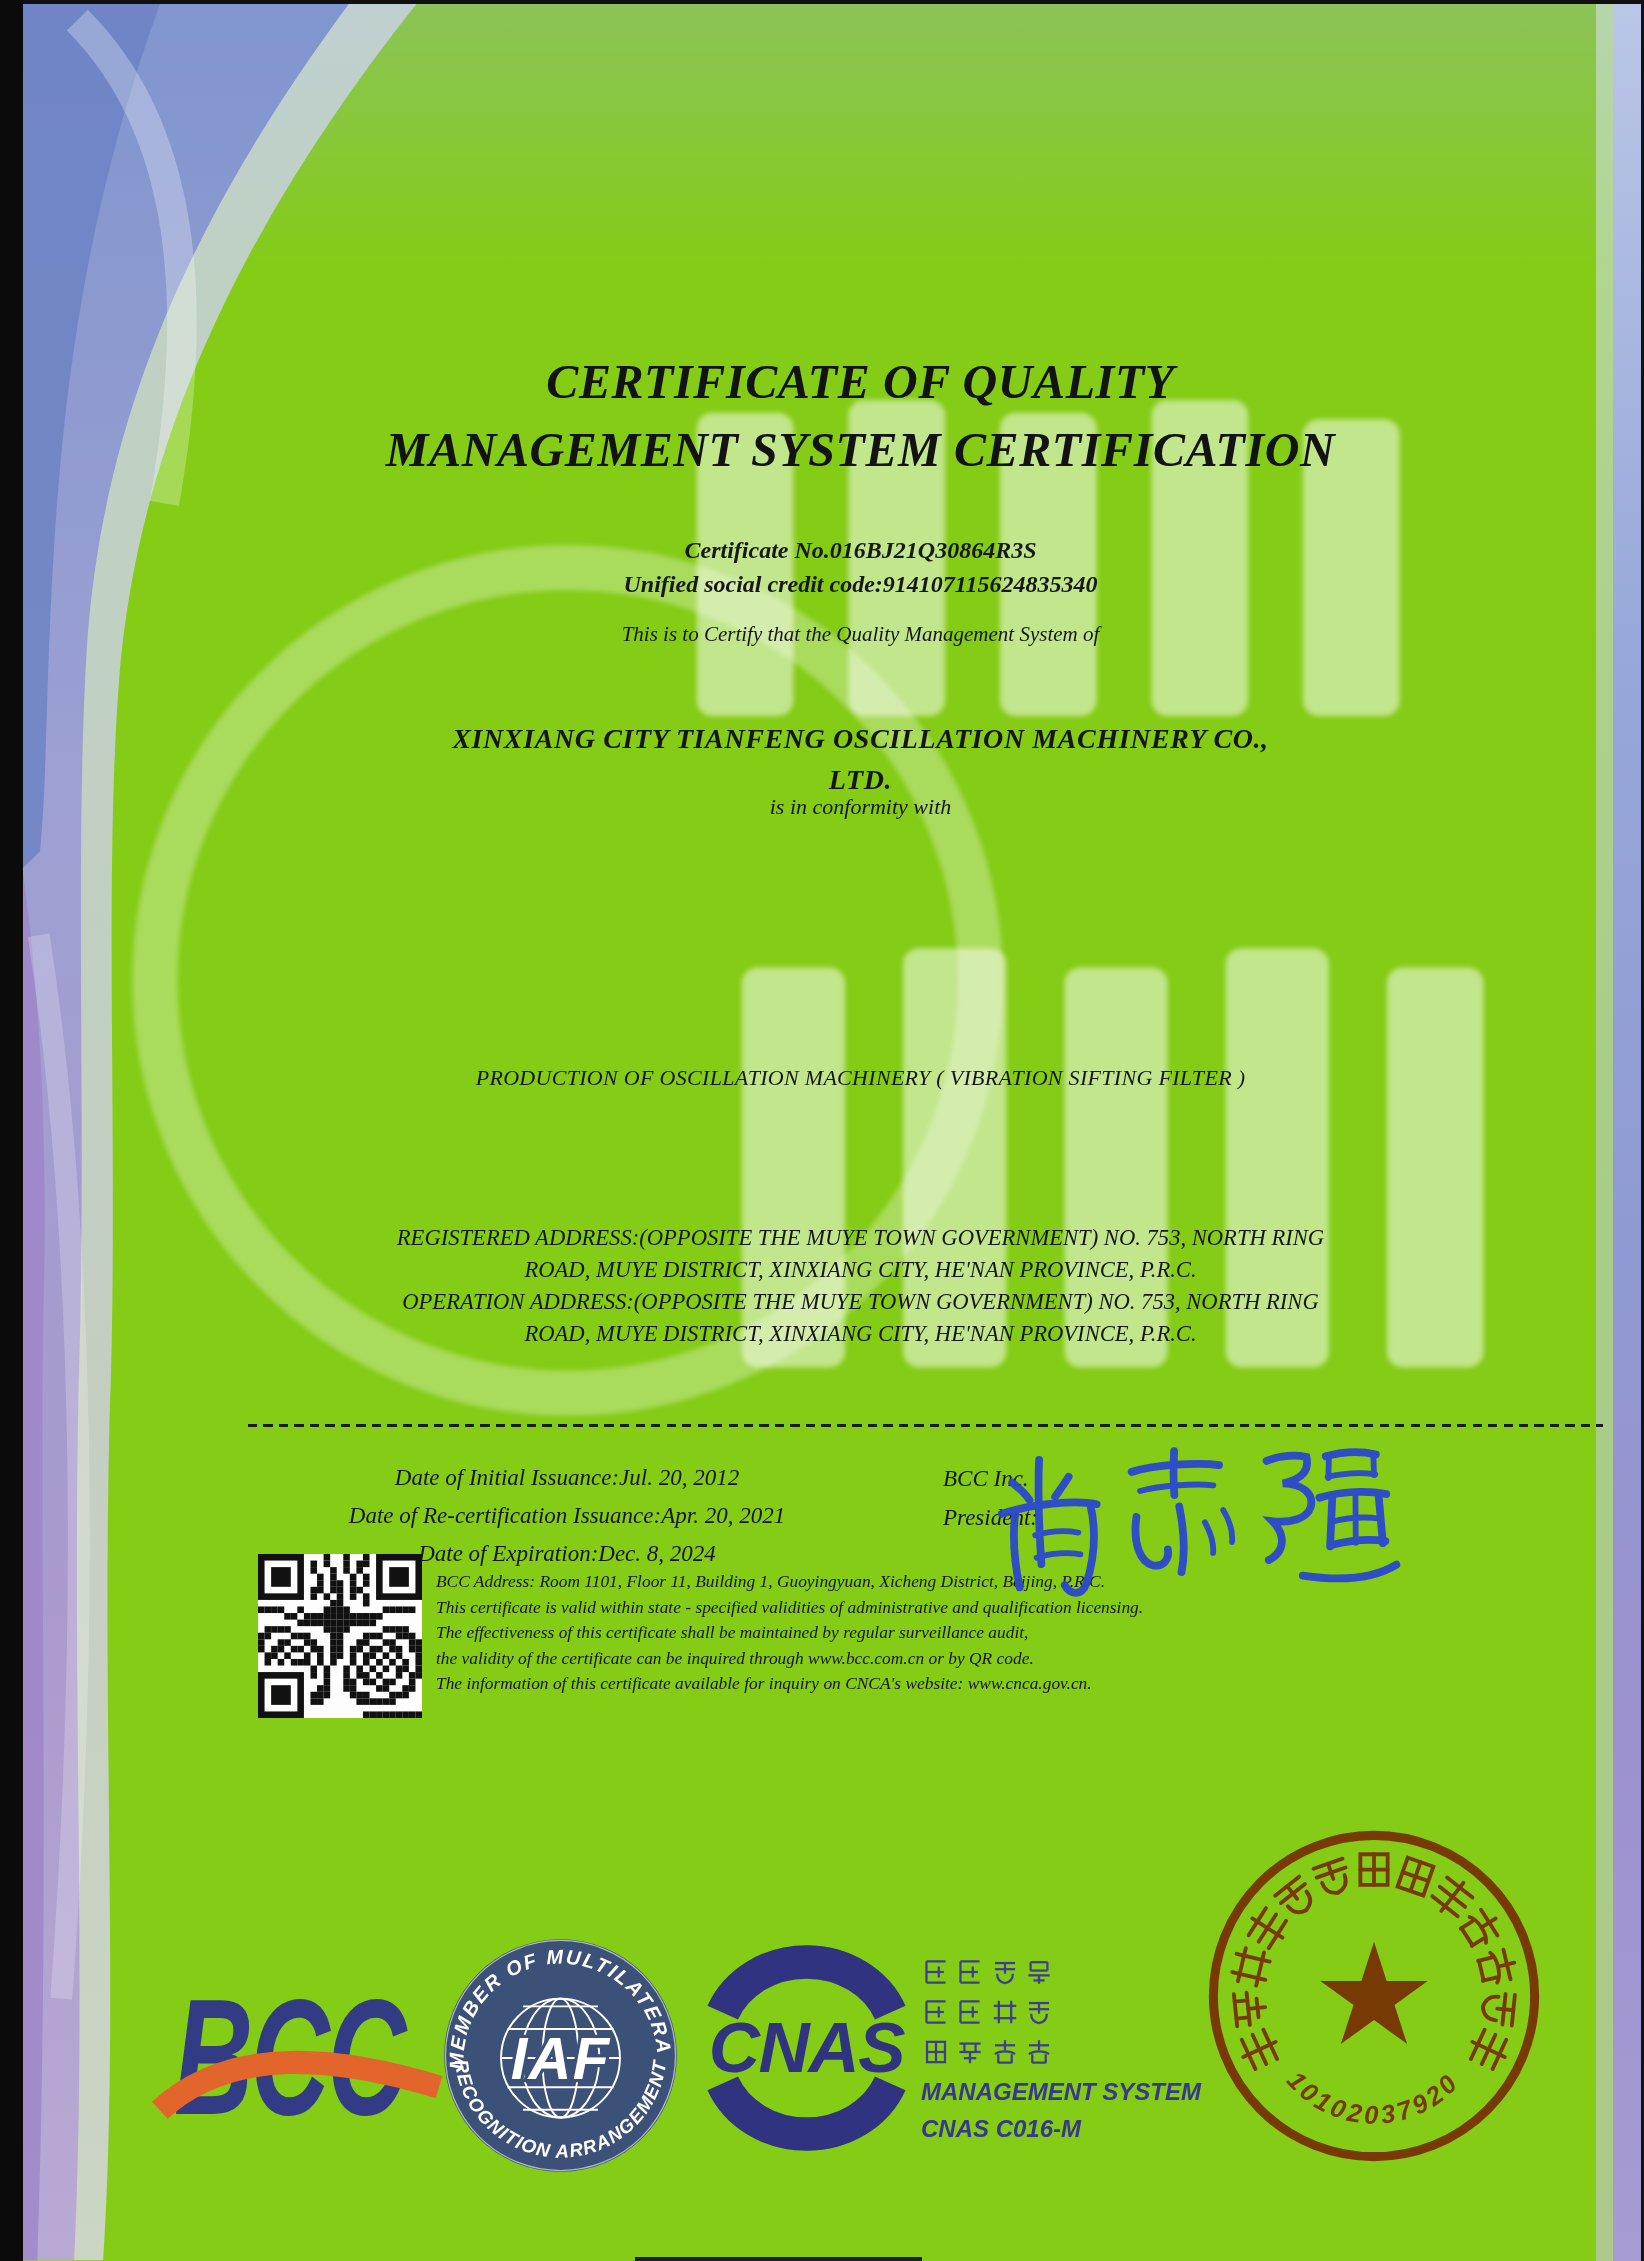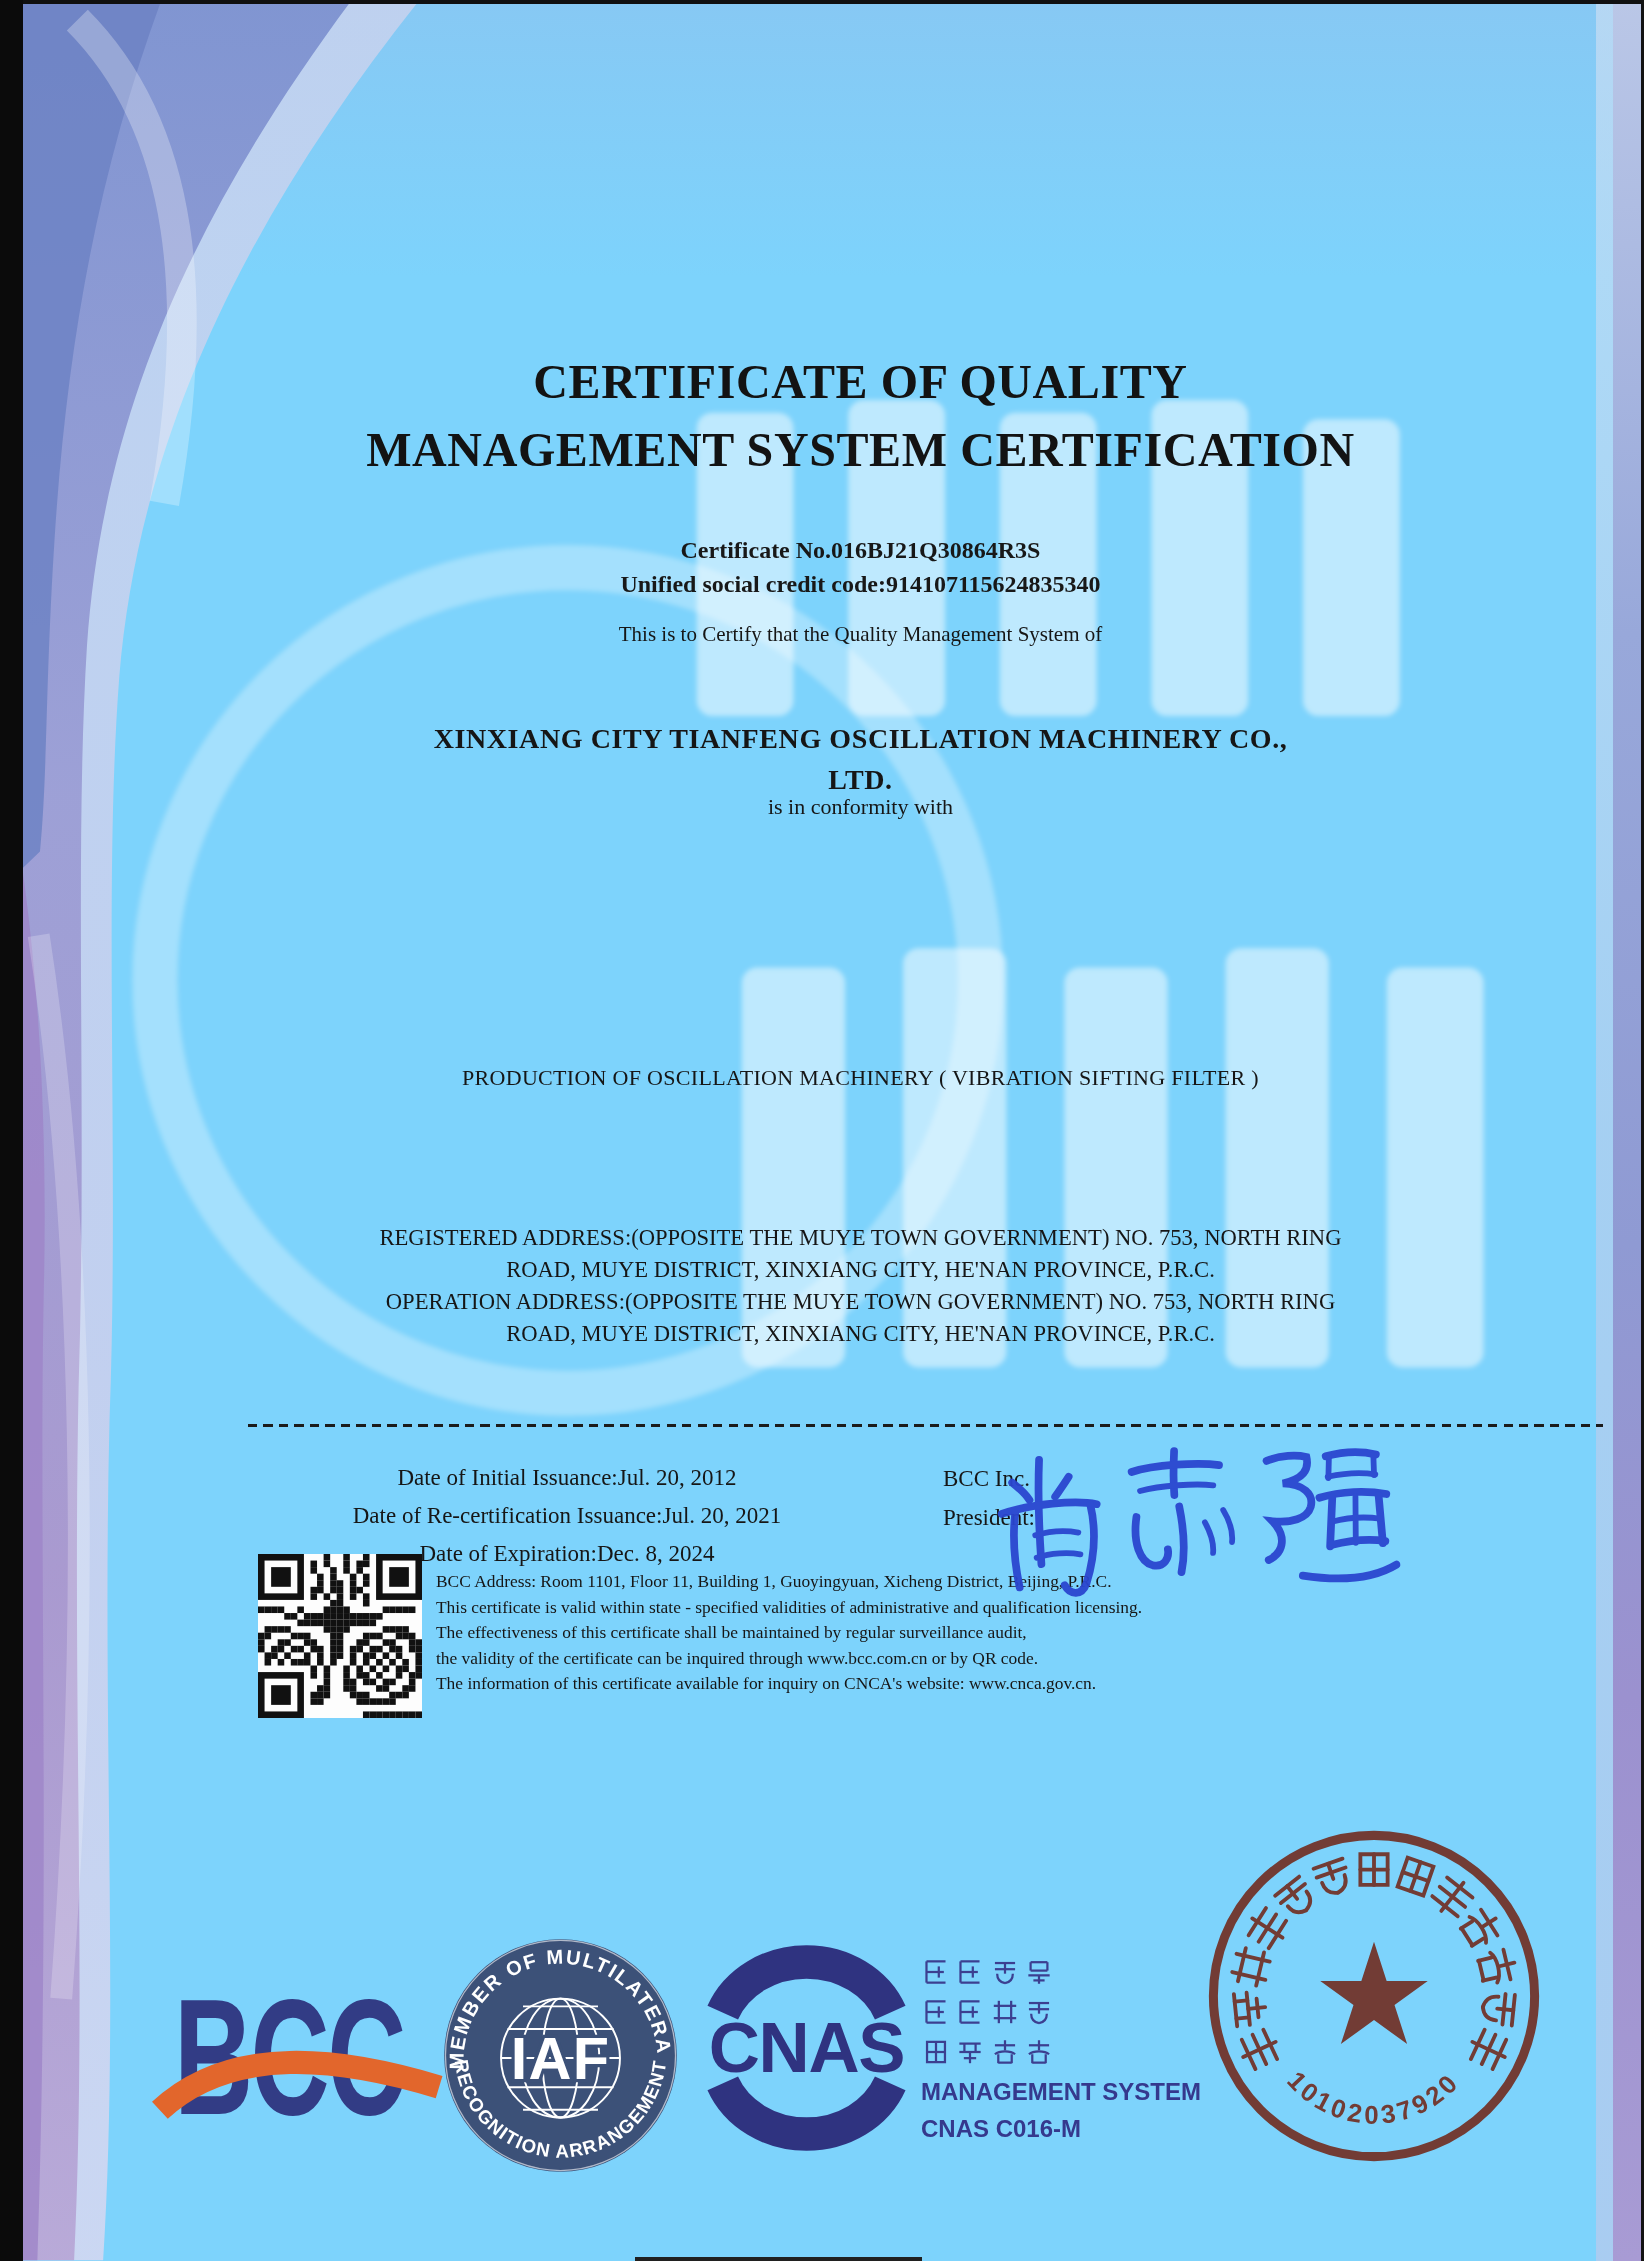--- a/index.html
+++ b/index.html
@@ -1,17 +1,17 @@
 <!DOCTYPE html>
 <html style="font-size:10.3px"><head>
 <meta charset="utf-8">
 <style>
   html,body{margin:0;padding:0;background:#555;}
-  .page{position:relative;width:1645px;height:2261px;background:#7dd3fc;overflow:hidden;
-        font-family:"Liberation Serif", serif;color:#161616;}
+  .page{position:relative;width:1645px;height:2261px;background:#84cc16;overflow:hidden;
+        font-family:"Liberation Serif", serif;color:#161616;font-style:italic;}
   .abs{position:absolute;}
   .top-tint{position:absolute;left:0;top:0;width:100%;height:277px;
     background:linear-gradient(180deg,rgba(156,178,226,.32),rgba(255,255,255,0));z-index:1;}
   .center-col{position:absolute;left:77px;width:1567px;text-align:center;z-index:3;}
   .title{font-size:48px;font-weight:bold;line-height:68px;letter-spacing:0.6px;color:#131313;white-space:nowrap;}
   .certno{font-size:24px;font-weight:bold;line-height:34px;color:#181818;}
   .certify{font-size:21px;}
   .company{font-size:28px;font-weight:bold;line-height:41px;letter-spacing:0.6px;white-space:nowrap;}
   .conf{font-size:22px;line-height:36px;}
   .scope{font-size:22px;letter-spacing:0.3px;white-space:nowrap;margin-top:6px;}
@@ -114,21 +114,21 @@
     <div class="addr">REGISTERED ADDRESS:(OPPOSITE THE MUYE TOWN GOVERNMENT) NO. 753, NORTH RING</div>
     <div class="addr">ROAD, MUYE DISTRICT, XINXIANG CITY, HE'NAN PROVINCE, P.R.C.</div>
     <div class="addr">OPERATION ADDRESS:(OPPOSITE THE MUYE TOWN GOVERNMENT) NO. 753, NORTH RING</div>
     <div class="addr">ROAD, MUYE DISTRICT, XINXIANG CITY, HE'NAN PROVINCE, P.R.C.</div>
   </div>
 
   <div class="dashes"></div>
 
   <div class="dates">
     <div>Date of Initial Issuance:Jul. 20, 2012</div>
-    <div>Date of Re-certification Issuance:Jul. 20, 2021</div>
+    <div>Date of Re-certification Issuance:Apr. 20, 2021</div>
     <div>Date of Expiration:Dec. 8, 2024</div>
   </div>
 
   <div class="issuer">
     <div>BCC Inc.</div>
     <div>President:</div>
   </div>
 
   <svg class="sig" width="419" height="161" viewBox="0 0 650 250">
     <g fill="none" stroke="#2b46cf" stroke-width="12" stroke-linecap="round" opacity="0.95">

